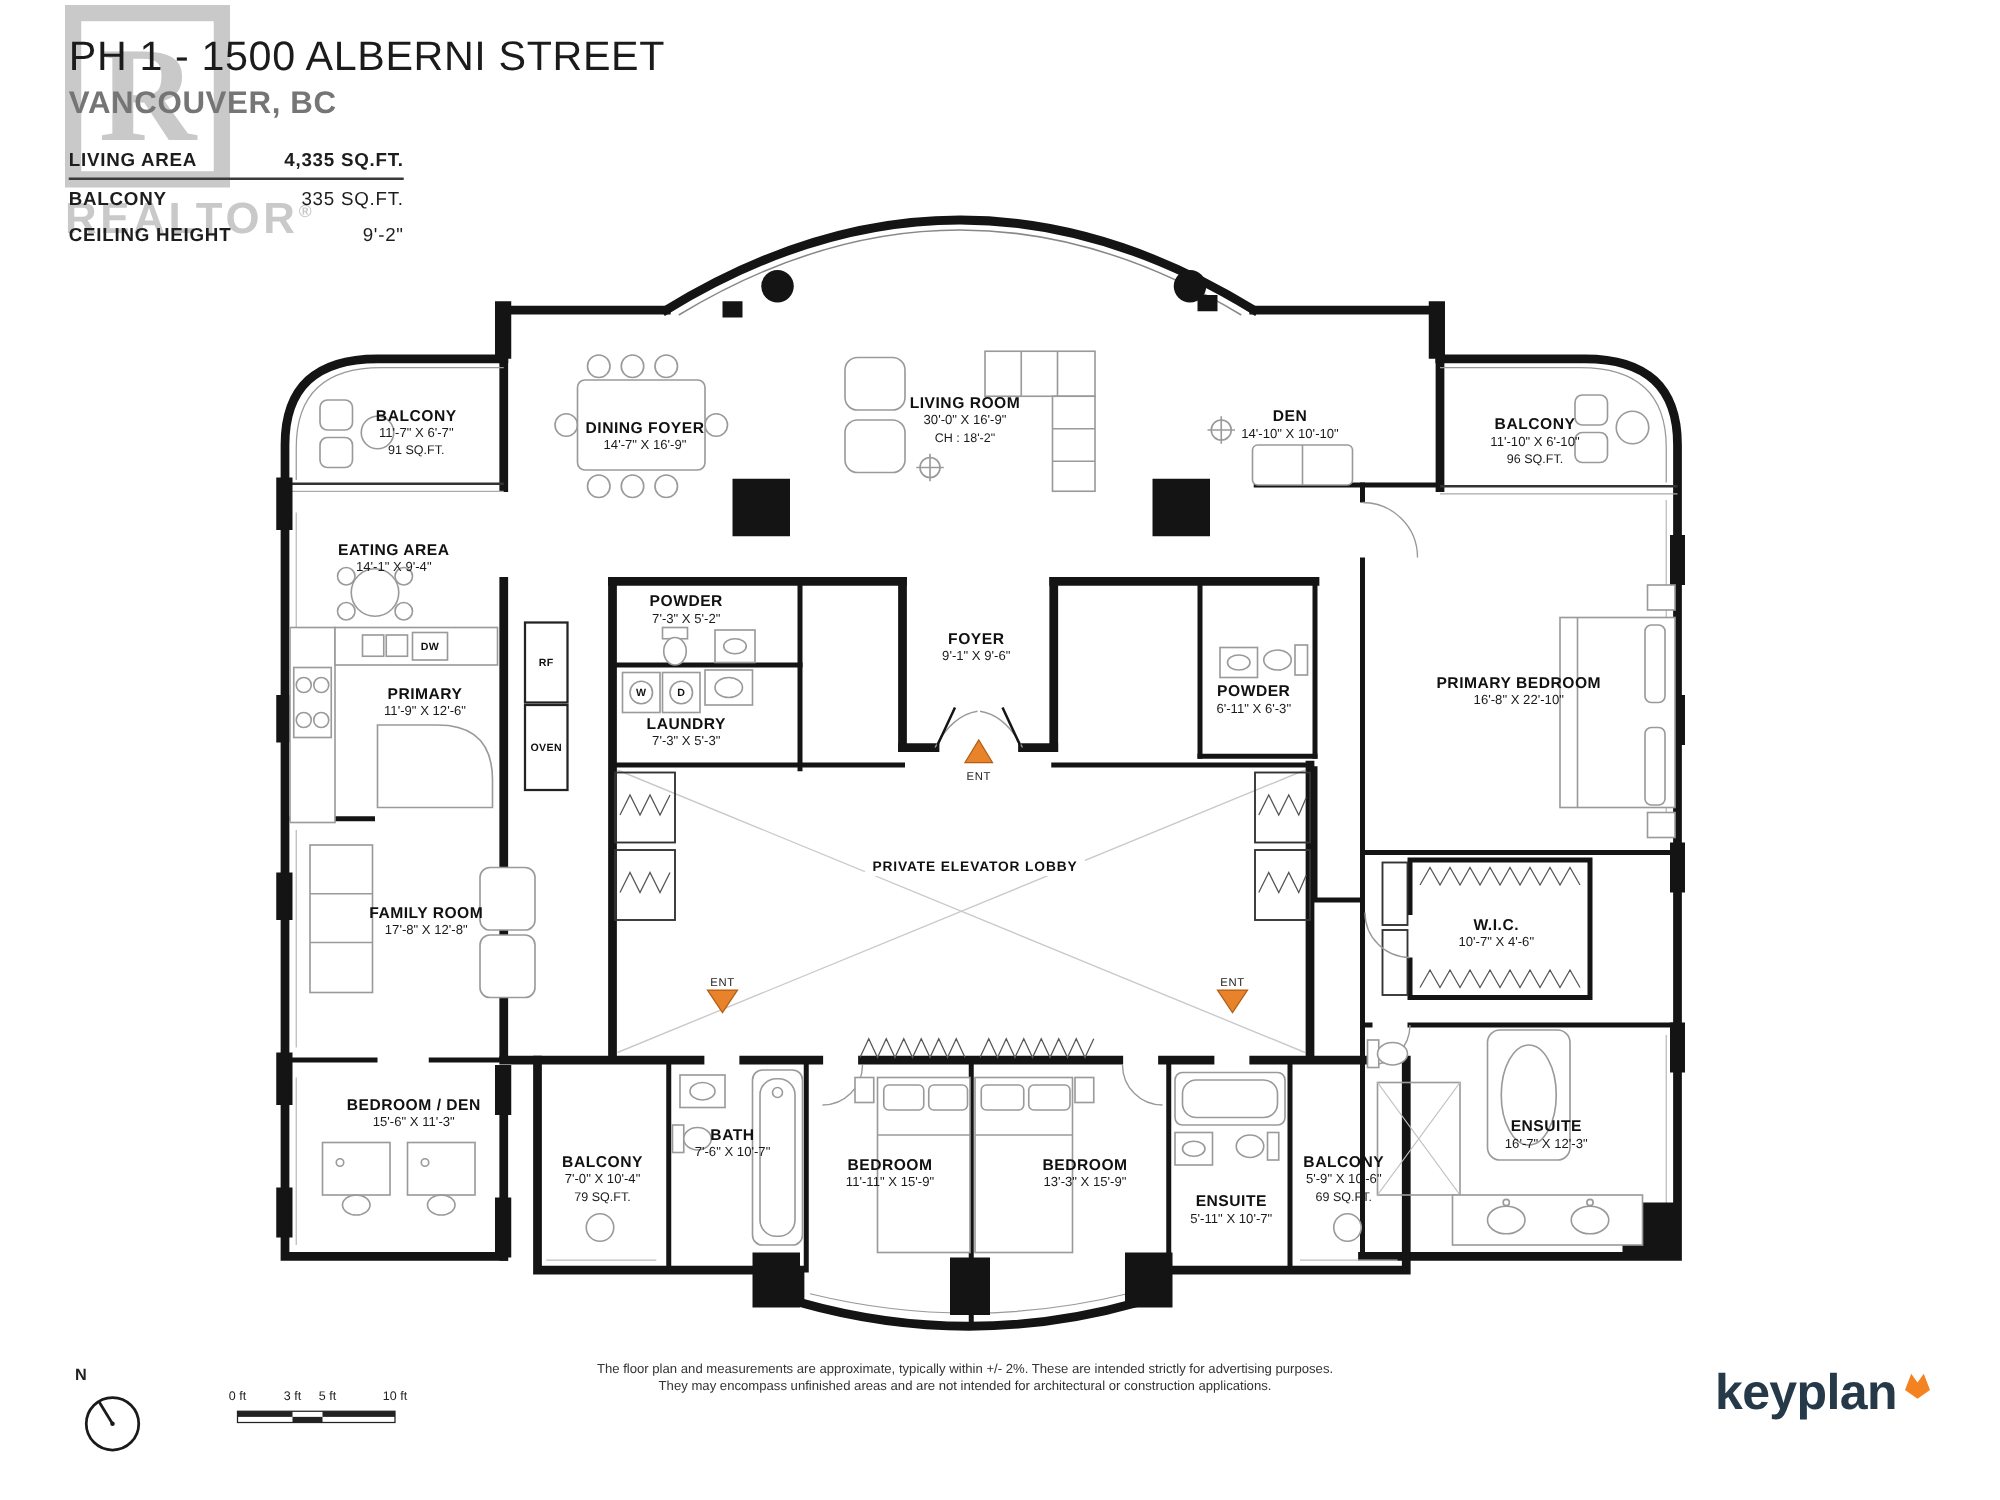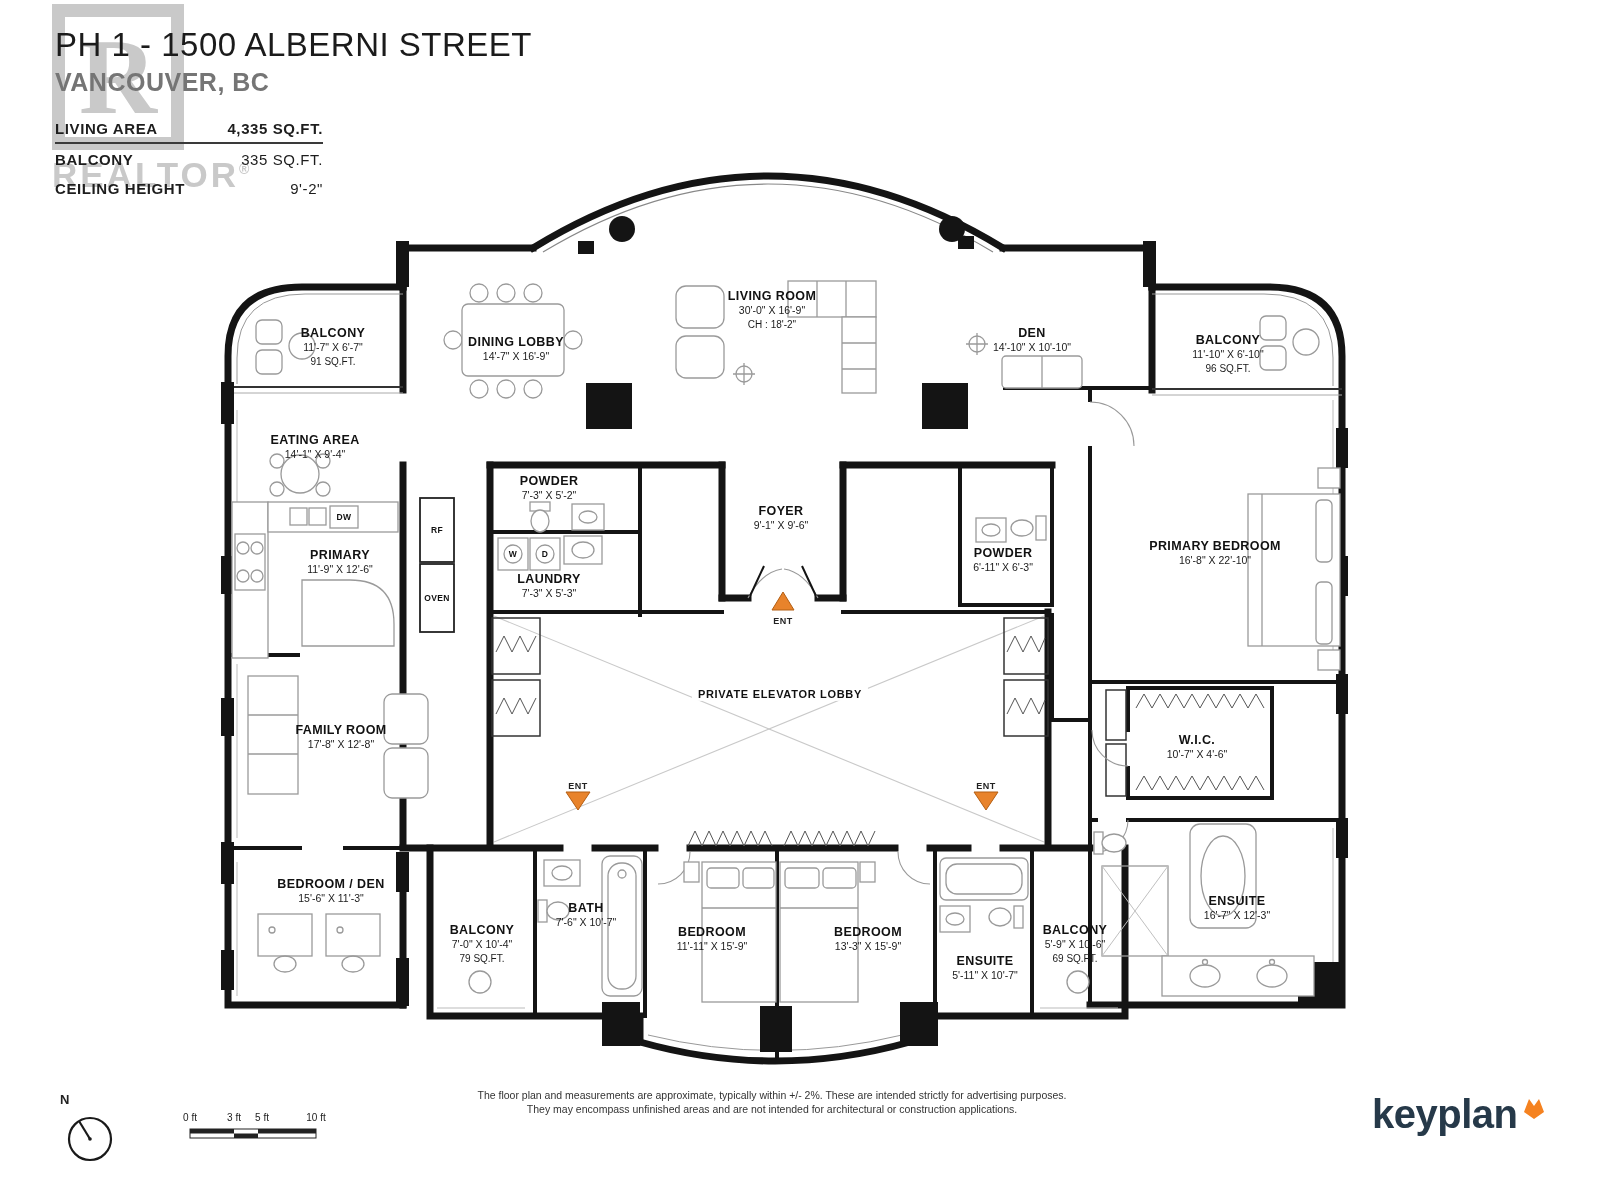--- a/index.html
+++ b/index.html
@@ -26,21 +26,21 @@
   
   .room-label{position:absolute;transform:translate(-50%,-50%);text-align:center;z-index:3;color:#111;white-space:nowrap;line-height:1.3}
   .rn{font-size:12.5px;font-weight:700;letter-spacing:.4px}
   .rd{font-size:10.5px;color:#1a1a1a}
   .rx{font-size:10px;color:#1a1a1a}
   .rd:empty,.rx:empty{display:none}
   .lobby .rn{font-size:11px;letter-spacing:.7px;background:#fff;padding:0 6px}
 
   
   .mini{position:absolute;transform:translate(-50%,-50%);z-index:3;font-size:8.5px;font-weight:700;color:#111;letter-spacing:.3px}
-  .ent-t{position:absolute;transform:translate(-50%,-50%);z-index:3;font-size:9px;font-weight:700;color:#222;letter-spacing:.5px}
+  .ent-t{position:absolute;transform:translate(-50%,-50%);z-index:3;font-size:9px;font-weight:400;color:#222;letter-spacing:.5px}
 
   
   .north-label{position:absolute;left:60px;top:1092px;z-index:3;font-size:13px;font-weight:600;color:#222}
   .scale-label{position:absolute;transform:translateX(-50%);top:1112px;z-index:3;font-size:10px;color:#222}
   .disclaimer{position:absolute;left:392px;top:1089px;width:760px;text-align:center;z-index:3;font-size:10.5px;color:#333;line-height:13.5px}
   .brand{position:absolute;left:1372px;top:1094px;z-index:3;display:flex;align-items:flex-start}
   .brand .bt{font-size:40px;font-weight:700;color:#263949;letter-spacing:-.5px;line-height:1}
   .brand svg{margin-left:4px;margin-top:1px}
 </style>
 </head>
@@ -377,24 +377,24 @@
       </div>
     </div>
   </div>
 
   <div class="room-label" style="left:333px;top:346px">
       <div class="rn">BALCONY</div>
       <div class="rd">11'-7" X 6'-7"</div>
       <div class="rx">91 SQ.FT.</div>
     </div>
   <div class="room-label" style="left:516px;top:349px">
-      <div class="rn">DINING LOBBY</div>
+      <div class="rn">DINING FOYER</div>
       <div class="rd">14'-7" X 16'-9"</div>
     </div>
-  <div class="room-label" style="left:772px;top:309px">
+  <div class="room-label" style="left:772px;top:336px">
       <div class="rn">LIVING ROOM</div>
       <div class="rd">30'-0" X 16'-9"</div>
       <div class="rx">CH : 18'-2"</div>
     </div>
   <div class="room-label" style="left:1032px;top:340px">
       <div class="rn">DEN</div>
       <div class="rd">14'-10" X 10'-10"</div>
     </div>
   <div class="room-label" style="left:1228px;top:353px">
       <div class="rn">BALCONY</div>

